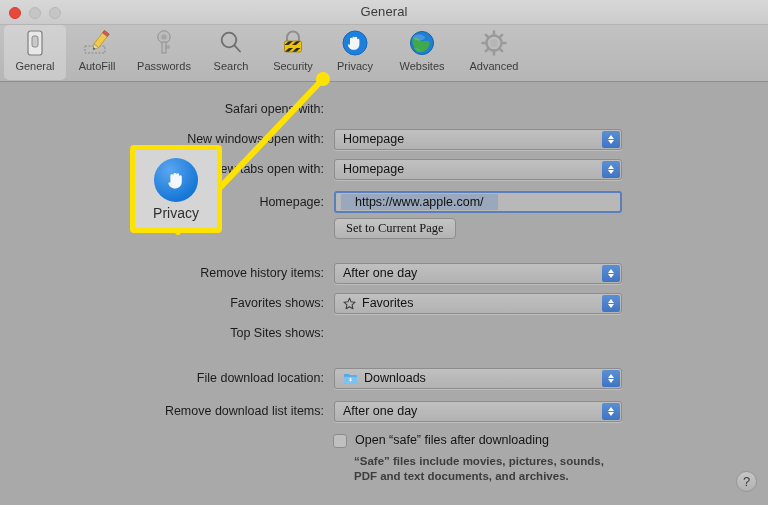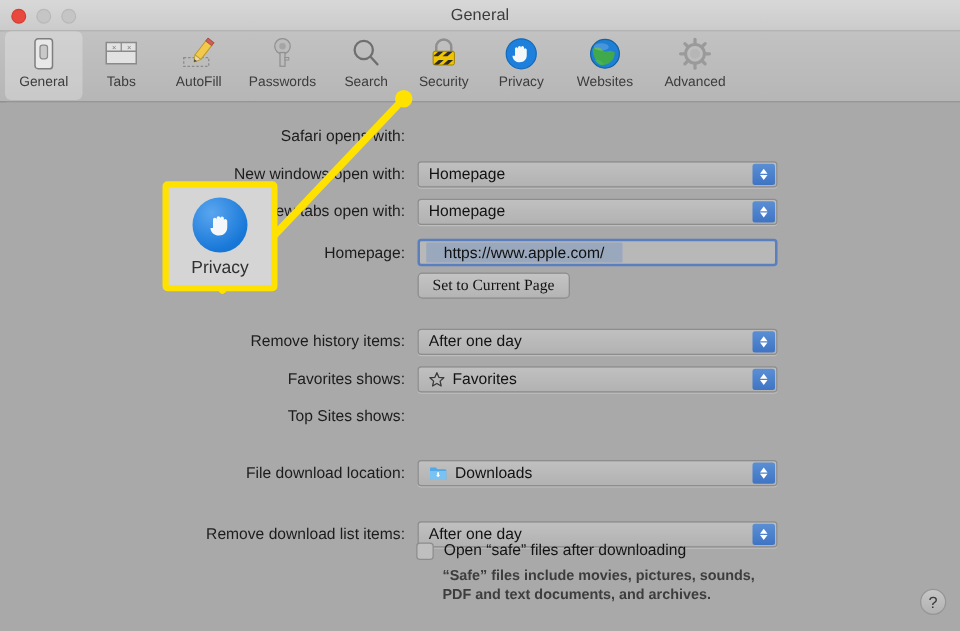--- a/index.html
+++ b/index.html
@@ -256,32 +256,20 @@
     <div class="tb-item selected">
       <span class="tb-icon">
         <svg width="24" height="28" viewBox="0 0 24 28">
           <rect x="5" y="2" width="14" height="24" rx="2.5" fill="#e8e8e8" stroke="#7e7e7e" stroke-width="1.2"></rect>
           <rect x="9" y="7" width="6" height="11" rx="2" fill="#c9c9c9" stroke="#8c8c8c" stroke-width="1"></rect>
         </svg>
       </span>
       <span class="tb-label">General</span>
     </div>
 
-    <div class="tb-item">
-      <span class="tb-icon">
-        <svg width="28" height="26" viewBox="0 0 28 26">
-          <rect x="2" y="4" width="24" height="17" fill="#e2e2e2" stroke="#8a8a8a" stroke-width="1.2"></rect>
-          <line x1="2" y1="11" x2="26" y2="11" stroke="#8a8a8a" stroke-width="1.2"></line>
-          <line x1="14" y1="4" x2="14" y2="11" stroke="#8a8a8a" stroke-width="1"></line>
-          <text x="6.5" y="10" font-size="6" fill="#7d7d7d" font-family="Liberation Sans">×</text>
-          <text x="18.5" y="10" font-size="6" fill="#7d7d7d" font-family="Liberation Sans">×</text>
-        </svg>
-      </span>
-      <span class="tb-label">Tabs</span>
-    </div>
 
     <div class="tb-item">
       <span class="tb-icon">
         <svg width="30" height="28" viewBox="0 0 30 28">
           <rect x="3" y="17" width="20" height="7" fill="none" stroke="#8a8a8a" stroke-width="1" stroke-dasharray="2,1.5"></rect>
           <g transform="rotate(38 18 12)">
             <rect x="15" y="1" width="6" height="17" fill="#f2c94c" stroke="#b99a2e" stroke-width="0.8"></rect>
             <polygon points="15,18 21,18 18,23" fill="#e9d9b0" stroke="#b99a2e" stroke-width="0.7"></polygon>
             <polygon points="16.6,21 19.4,21 18,23" fill="#4a4a4a"></polygon>
             <rect x="15" y="1" width="6" height="3" fill="#d15b5b" stroke="#a04545" stroke-width="0.6"></rect>
@@ -463,21 +451,21 @@
           </svg>
         </span>
         <span>Downloads</span>
         <span class="arrows">
           <span class="chev up"></span>
             <span class="chev down"></span>
         </span>
       </div>
     </div>
 
-    <div class="row" style="left:142px; top:334px;">
+    <div class="row" style="left:142px; top:318px;">
       <div class="row-label">Remove download list items:</div>
       <div class="popup">
         <span>After one day</span>
         <span class="arrows">
           <span class="chev up"></span>
             <span class="chev down"></span>
         </span>
       </div>
     </div>
 

